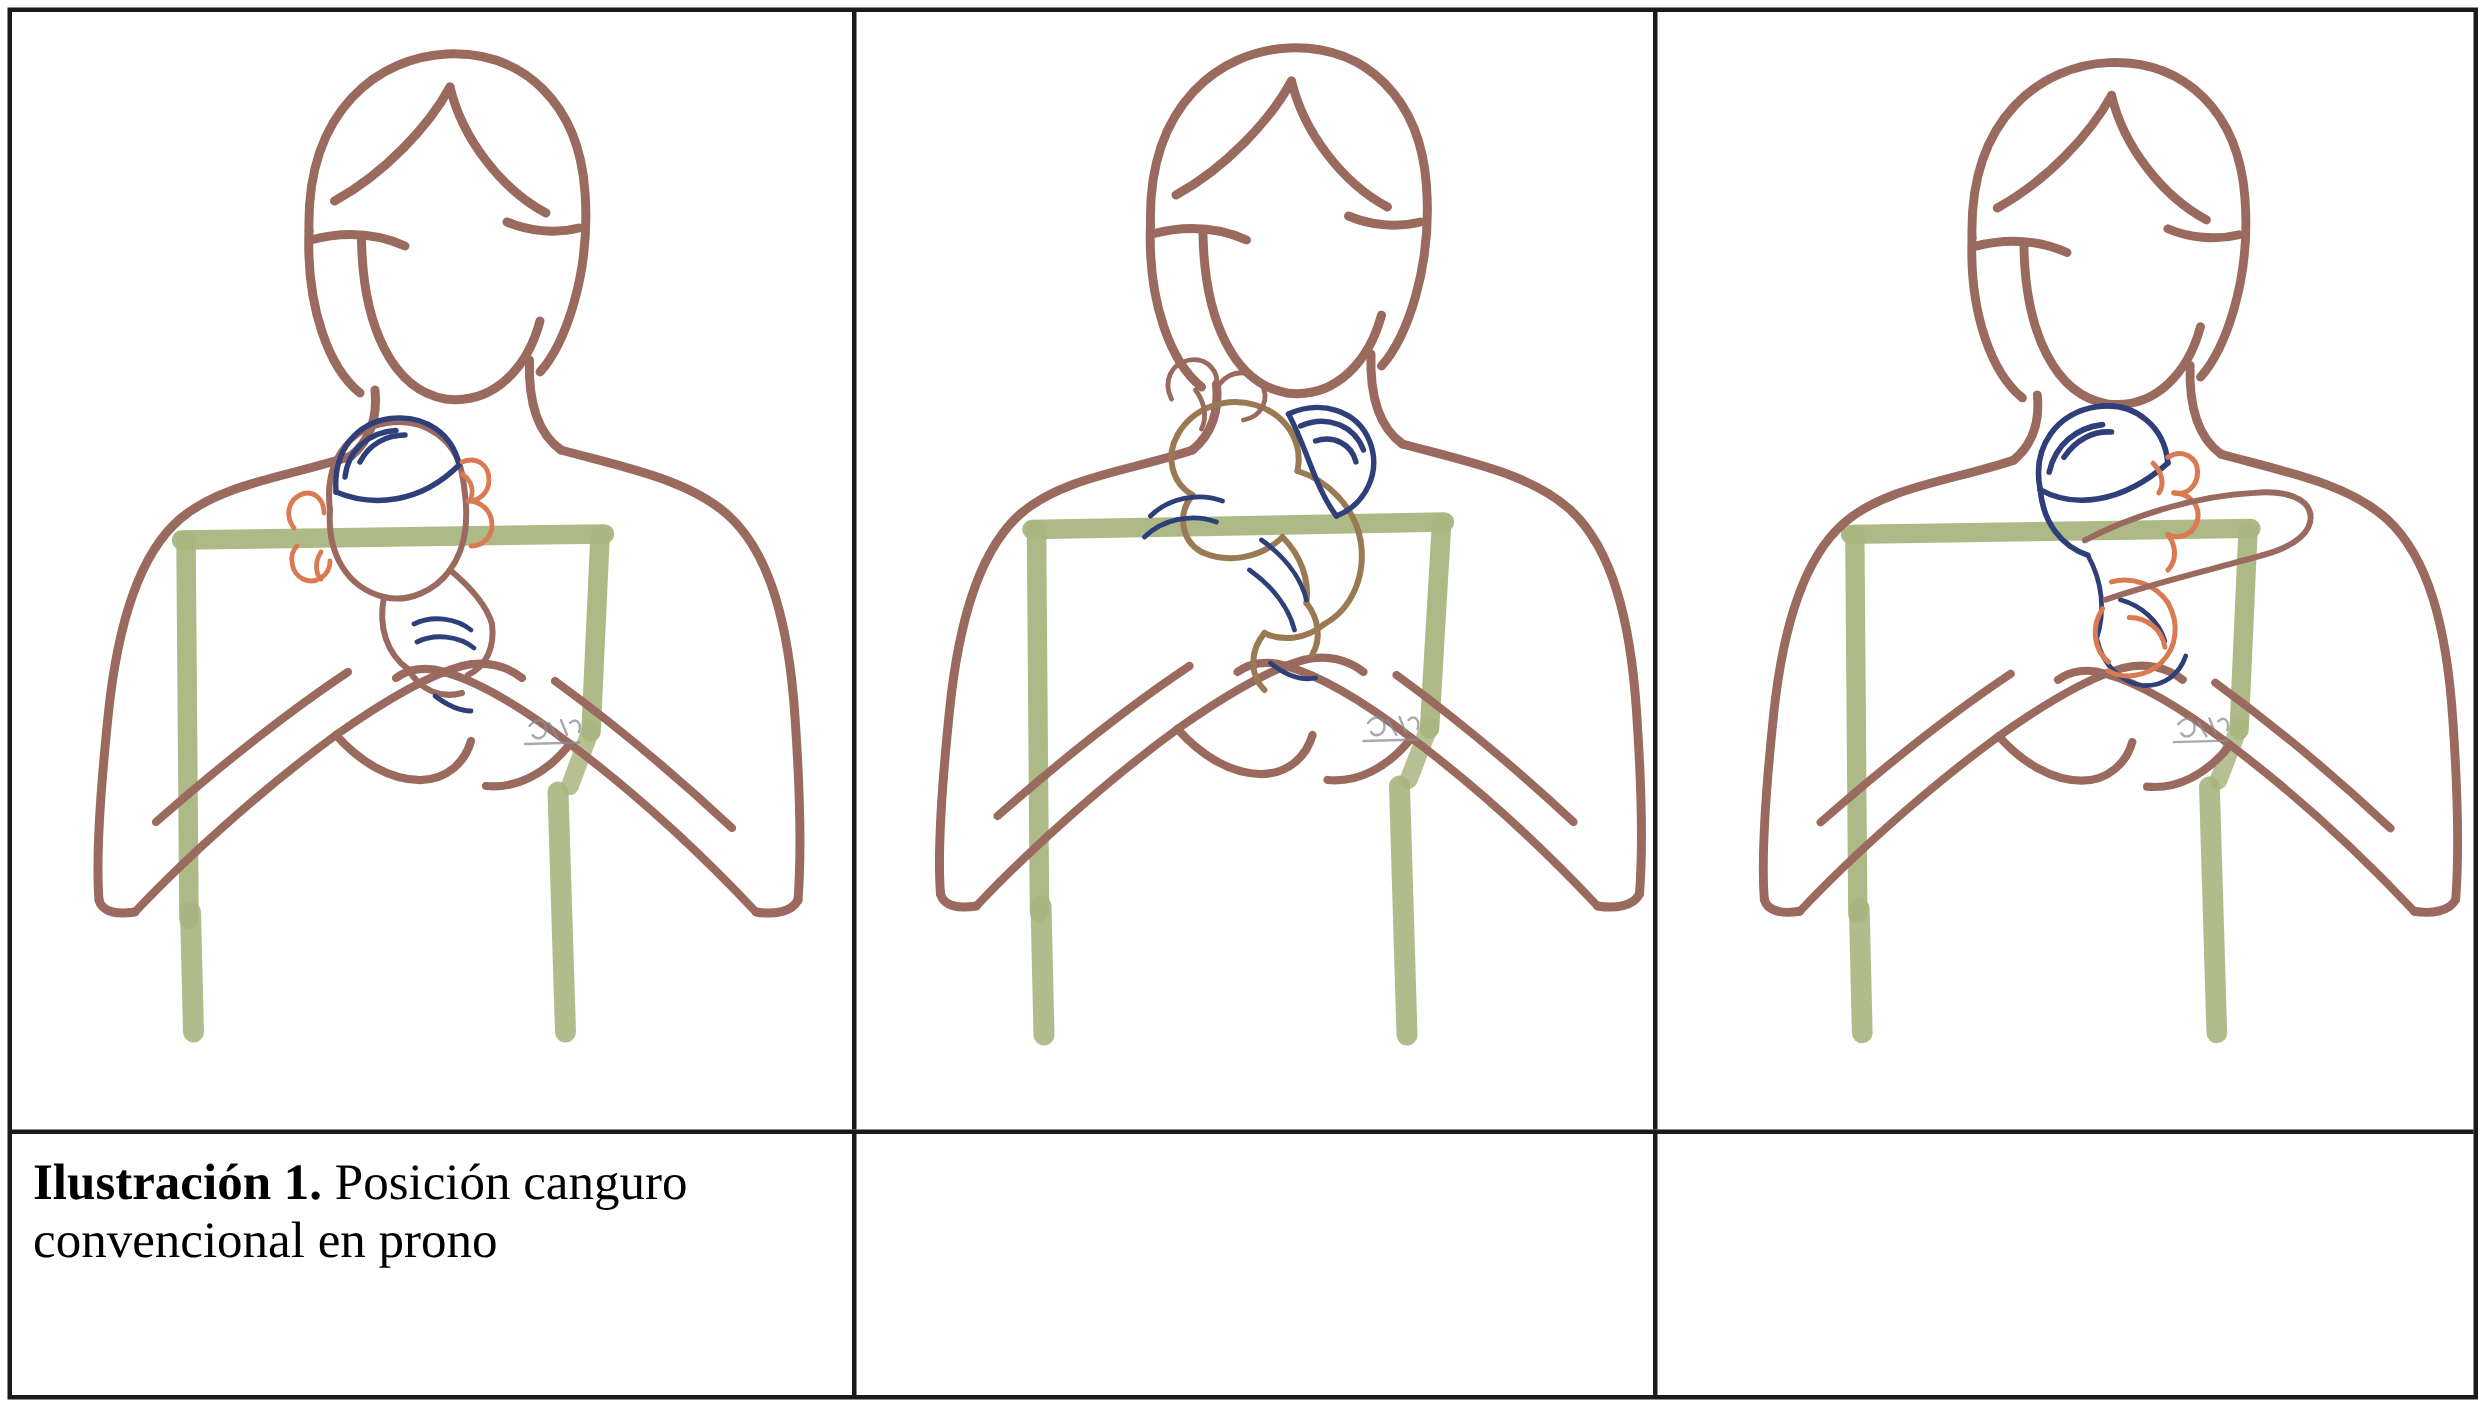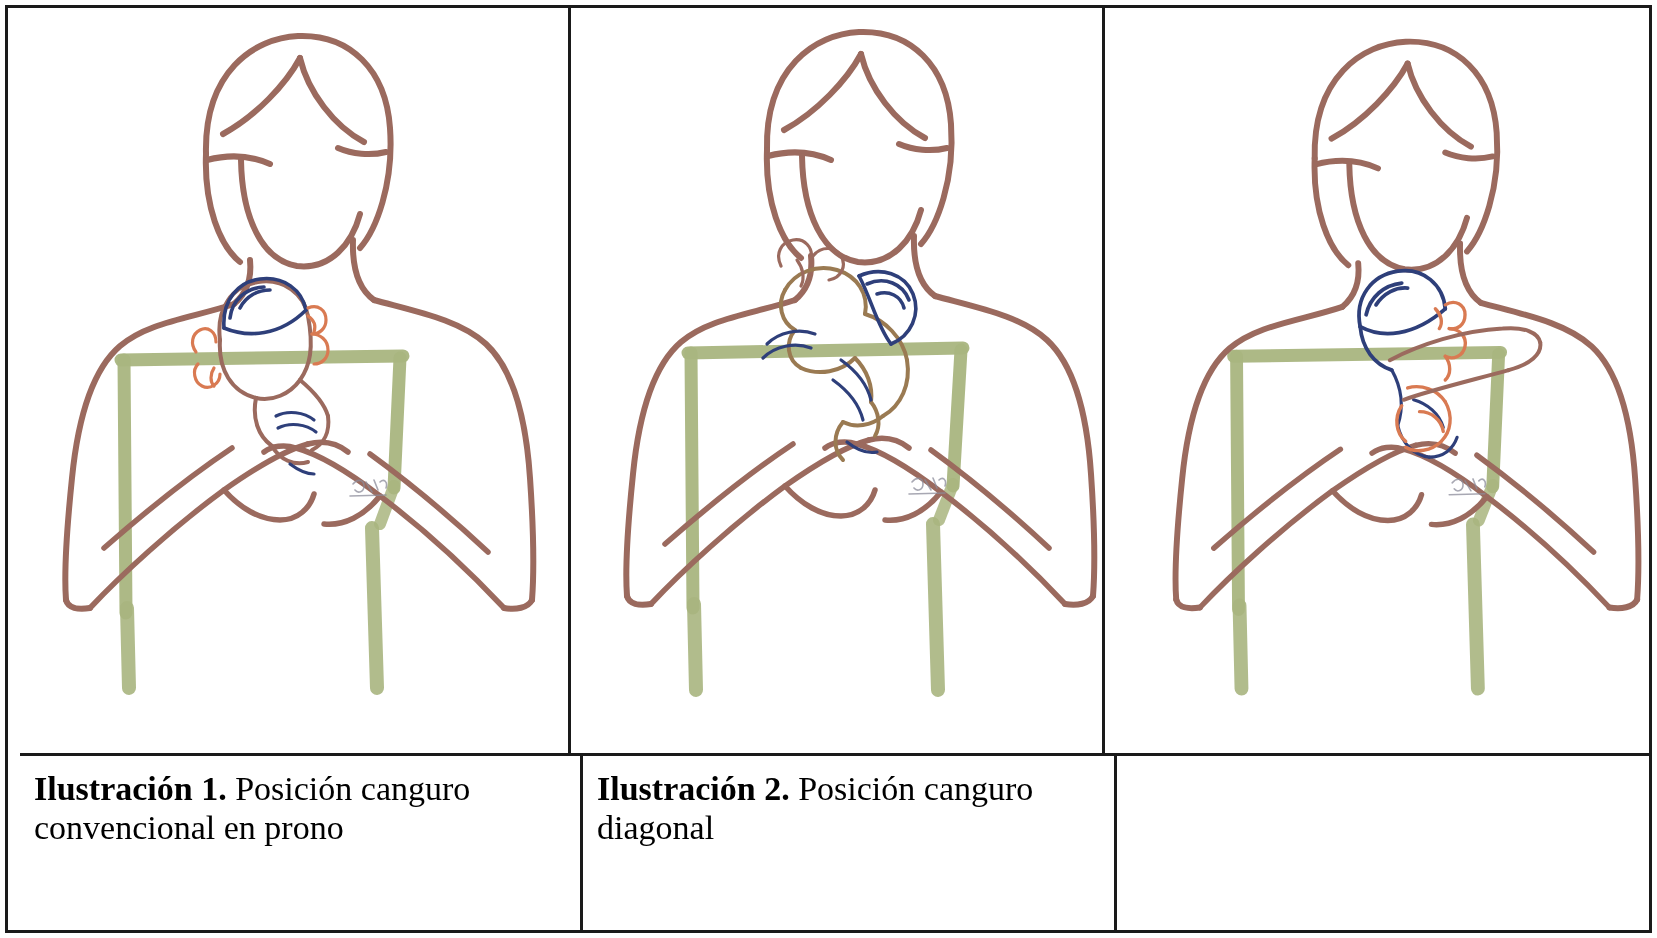--- a/index.html
+++ b/index.html
@@ -5,21 +5,21 @@
   html,body{margin:0;padding:0;background:#ffffff;}
   body{width:1657px;height:938px;font-family:"Liberation Serif",serif;}
 
   .page{position:relative;width:1657px;height:938px;background:#fff;box-sizing:border-box;}
 
   
   .tbl{position:absolute;left:5px;top:5px;width:1647px;height:928px;
        box-sizing:border-box;border:3px solid #1a1a1a;background:#fff;}
 
   .row-figs{position:absolute;left:0;top:0;right:0;height:745px;}
-  .row-caps{position:absolute;left:0;top:745px;right:0;bottom:0;border-top:3px solid #1a1a1a;margin-left:12px;}
+  .row-caps{position:absolute;left:0;top:745px;right:0;bottom:0;border-top:3px solid #1a1a1a;}
 
   .vdiv{position:absolute;top:0;bottom:0;width:3px;background:#1a1a1a;}
   .vdiv.a{left:560px;}
   .vdiv.b{left:1094px;}
 
   .cell{position:absolute;top:0;bottom:0;overflow:hidden;}
   .cell.c1{left:0;width:560px;}
   .cell.c2{left:563px;width:531px;}
   .cell.c3{left:1097px;right:0;}
 
@@ -328,22 +328,17 @@
     <div class="row-caps">
       <div class="vdiv a"></div>
       <div class="vdiv b"></div>
 
       <div class="cell c1">
         <div class="cap">
           <span class="b">Ilustración 1.</span><span> Posición canguro convencional en prono</span>
         </div>
       </div>
 
-      <div class="cell c2">
-        <div class="cap">
-          <span class="b">Ilustración 2.</span><span> Posición canguro diagonal</span>
-        </div>
-      </div>
 
     </div>
 
   </div>
 </div>
 
 </body></html>

